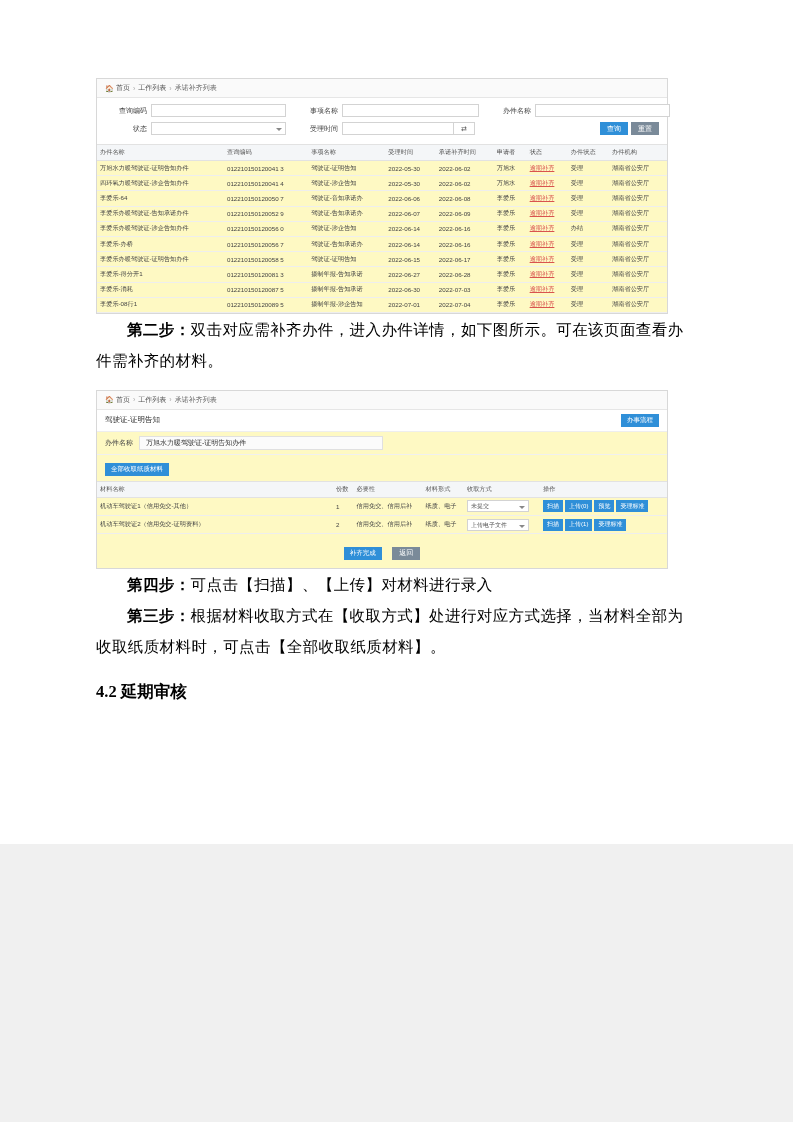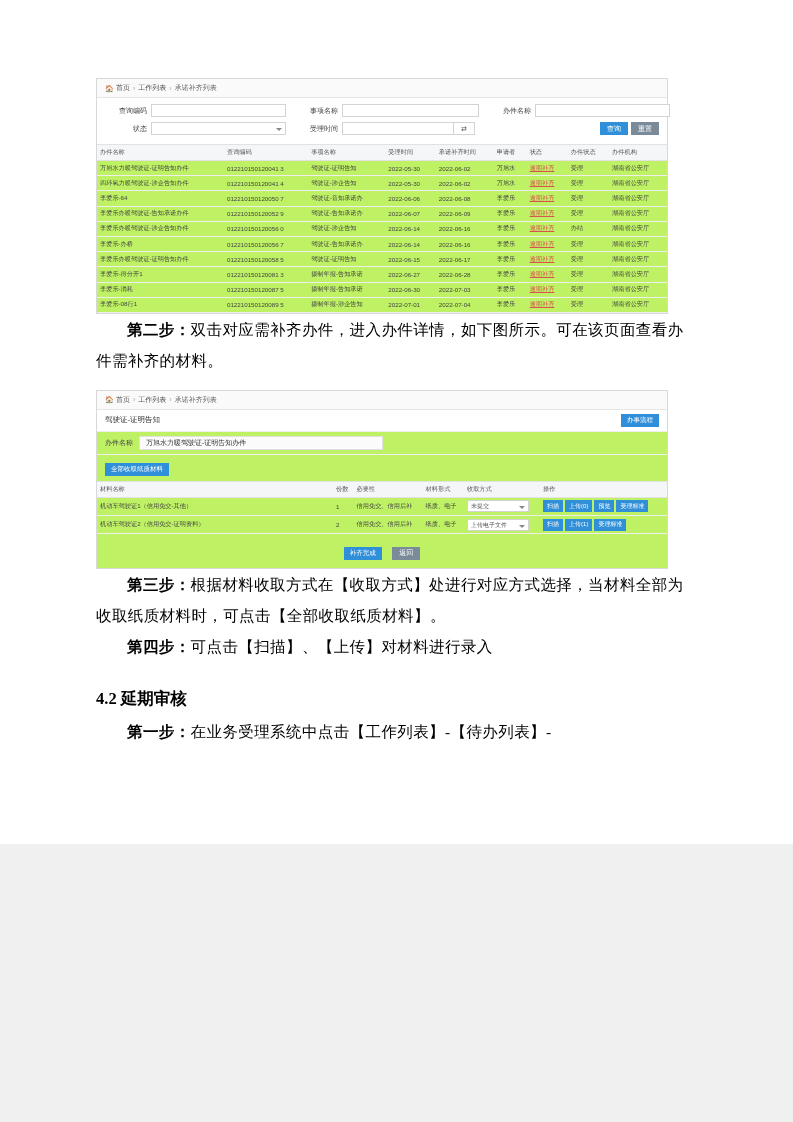--- a/index.html
+++ b/index.html
@@ -22,21 +22,21 @@
   .content {
     position: absolute;
     left: 96px;
     top: 78px;
     width: 600px;
   }
 
   
   .figure {
     border: 1px solid #d8d8d8;
-    background: #bef264;
+    background: #fef9c3;
     font-family: "Liberation Sans", sans-serif;
     color: #333;
     box-sizing: border-box;
   }
   .fig-breadcrumb {
     background: #fafafa;
     border-bottom: 1px solid #e6e6e6;
     padding: 4px 8px;
     font-size: 7px;
     color: #555;
@@ -260,21 +260,21 @@
     margin: 0;
     text-indent: 2em;
     color: #000;
     letter-spacing: 0.4px;
   }
   .gap-top { margin-top: 14px; }
   .bold { font-weight: bold; }
   h2.sec {
     font-size: 16.5px;
     font-weight: bold;
-    margin: 26px 0 6px 0;
+    margin: 19px 0 6px 0;
     color: #000;
   }
   .pagenum {
     position: absolute;
     left: 62px;
     top: 1044px;
     font-size: 15px;
     color: #15803d;
     letter-spacing: 1px;
   }
@@ -513,22 +513,21 @@
             </tr>
           </tbody>
       </table>
 
       <div class="footer-btns">
         <button class="btn-small-blue">补齐完成</button>
         <button class="btn-grey" style="margin-left:6px;">返回</button>
       </div>
     </div>
 
+    <p class="body"><span class="bold">第四步：</span><span>可点击【扫描】、【上传】对材料进行录入</span></p>
     <p class="body gap-top"><span class="bold">第三步：</span><span>根据材料收取方式在【收取方式】处进行对应方式选择，当材料全部为收取纸质材料时，可点击【全部收取纸质材料】。</span></p>
-    <p class="body"><span class="bold">第四步：</span><span>可点击【扫描】、【上传】对材料进行录入</span></p>
 
     <h2 class="sec">4.2 延期审核</h2>
 
-    <p class="body"><span class="bold">第一步：</span><span>在业务受理系统中点击【工作列表】-【待办列表】-</span></p>
   </div>
 
   <div class="pagenum">— 44 —</div>
 </div>
 
 </body></html>

